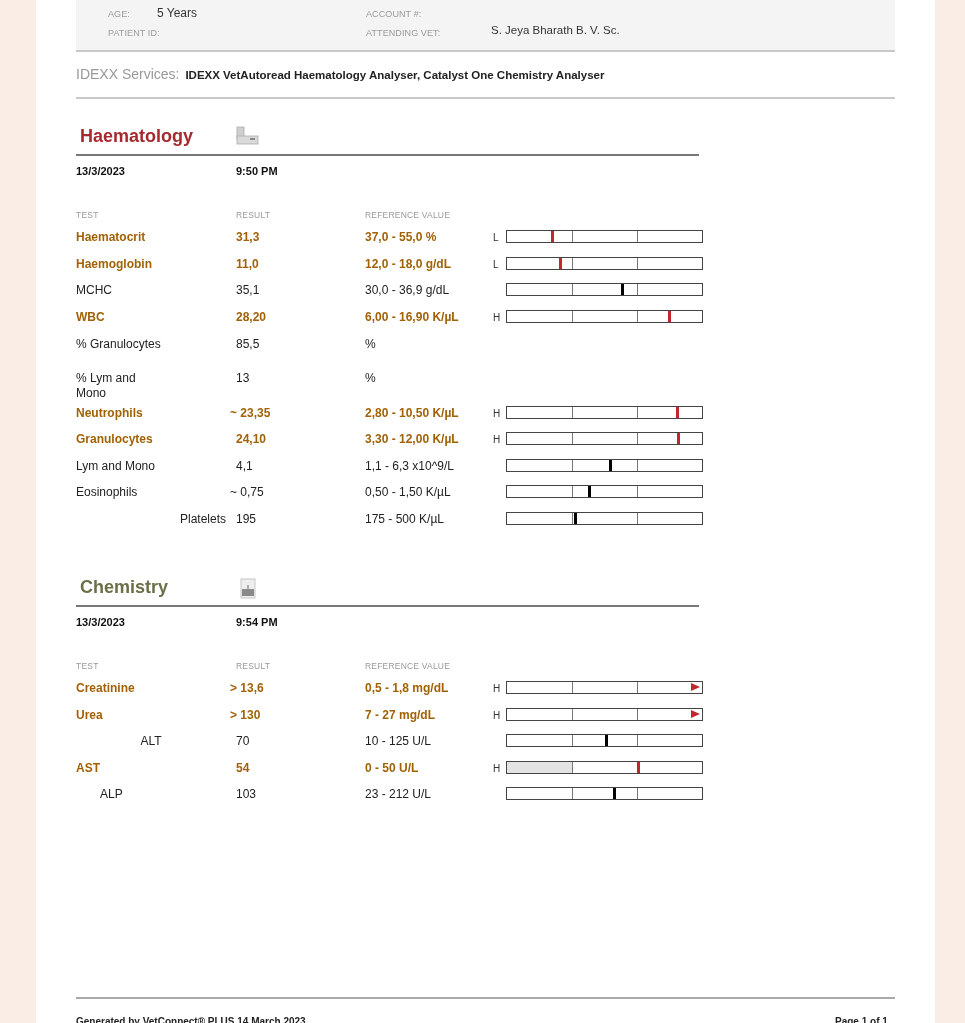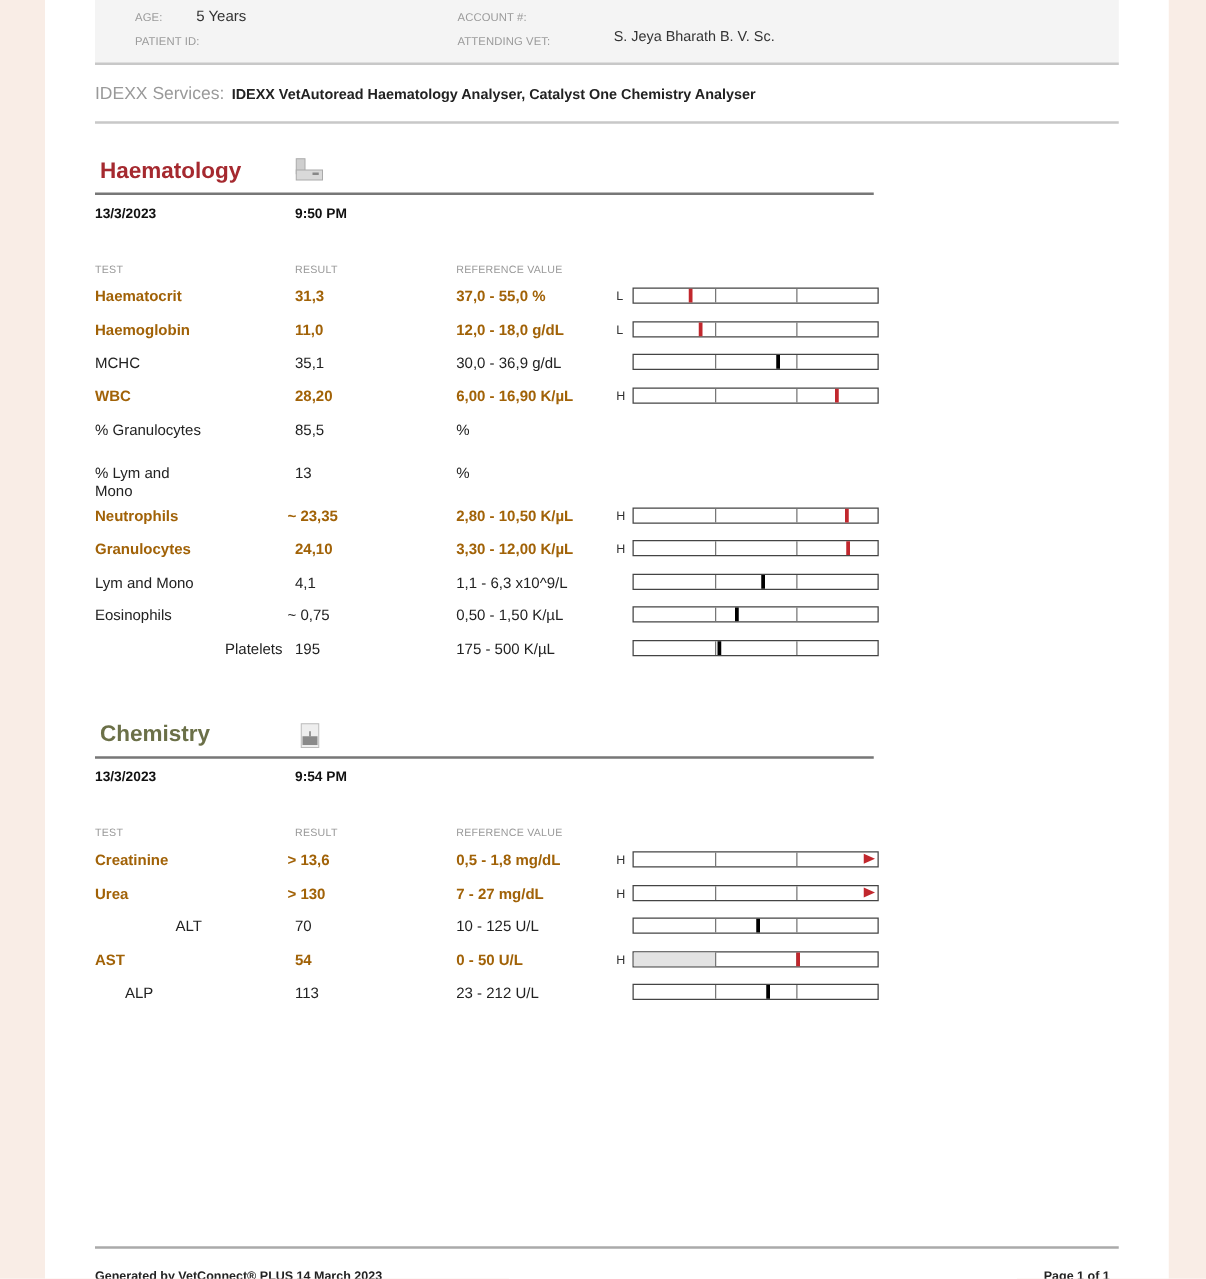--- a/index.html
+++ b/index.html
@@ -252,21 +252,21 @@
           <span class="flag">H</span>
           <div class="bar" style="top: 0px;">
             <div class="shade" style="width: 65px;"></div>
             <div class="third" style="left: 65px;"></div>
             <div class="third" style="left: 130px;"></div>
             <div class="marker" style="left: 130px; background: rgb(193, 39, 45);"></div>
           </div>
         </div>
         <div class="row" style="top: 787px;">
           <span class="cell c-test" style="width: 150px; white-space: nowrap; margin-left: 24px;">ALP</span>
-          <span class="cell c-res" style="margin-left:6px">113</span>
+          <span class="cell c-res" style="margin-left:6px">103</span>
           <span class="cell c-ref">23 - 212 U/L</span>
           <div class="bar" style="top: 0px;">
             <div class="third" style="left: 65px;"></div>
             <div class="third" style="left: 130px;"></div>
             <div class="marker" style="left: 106px; background: rgb(0, 0, 0);"></div>
           </div>
         </div>
       </div>
   </div>
 

